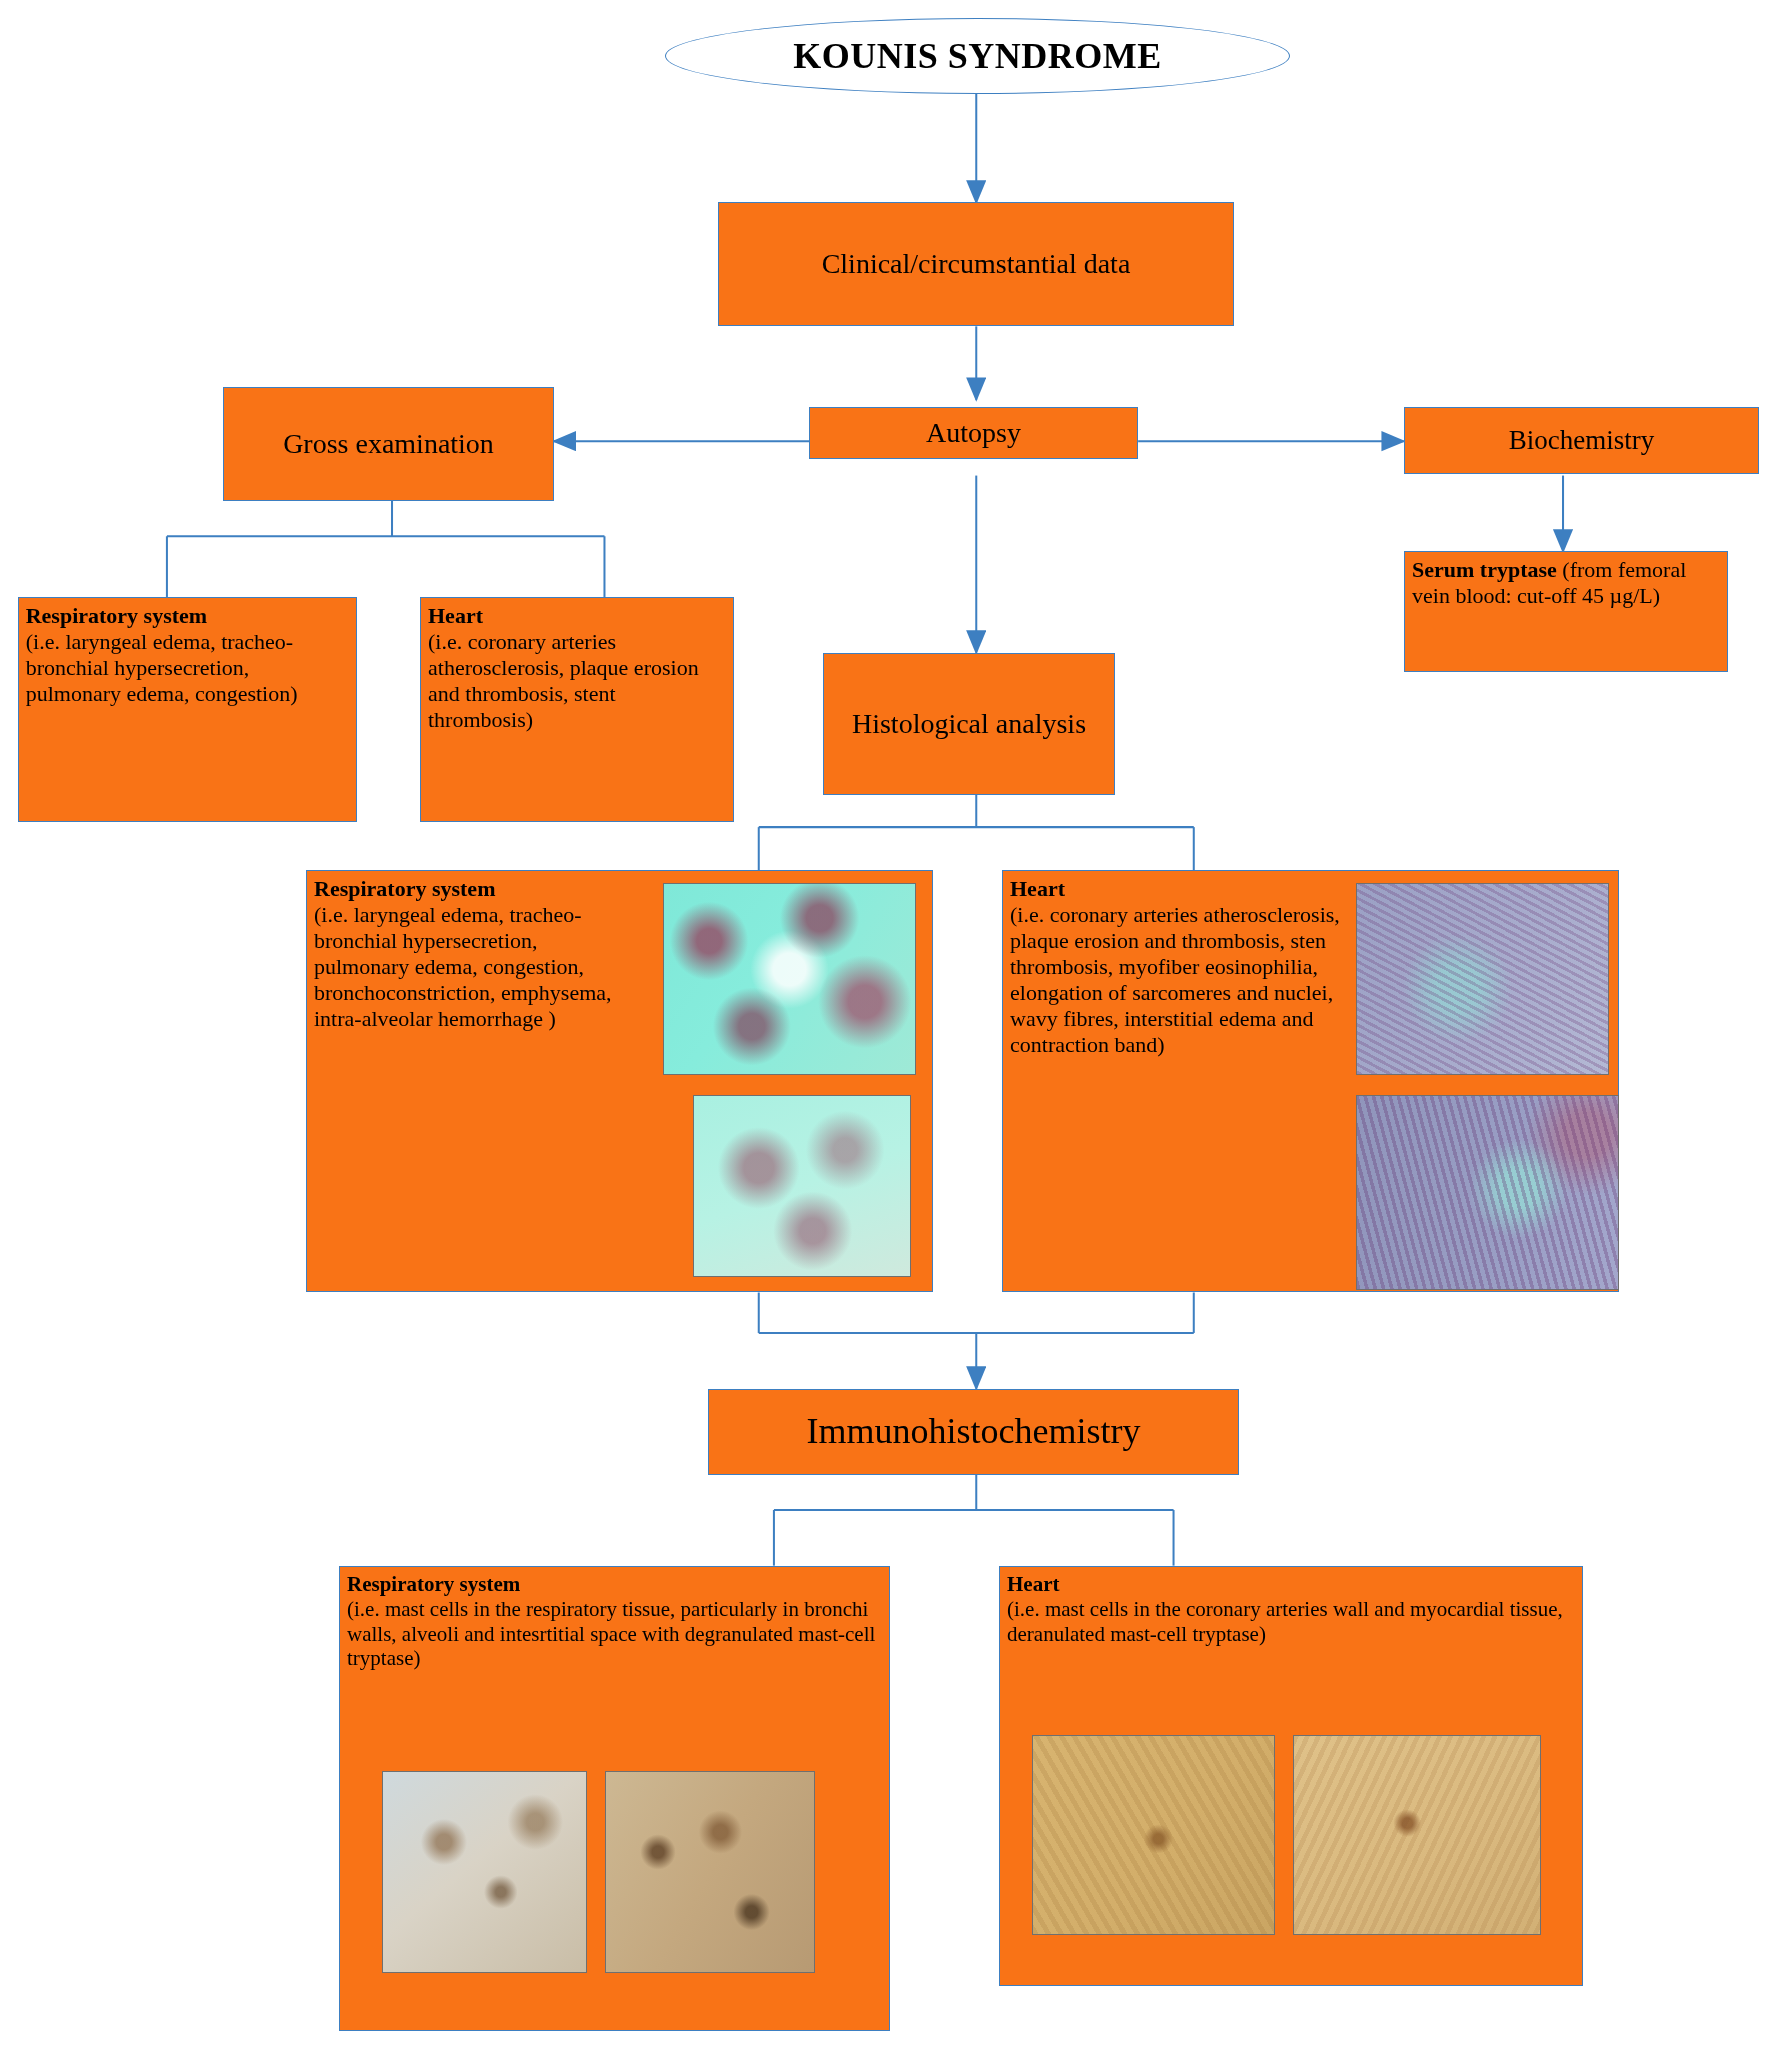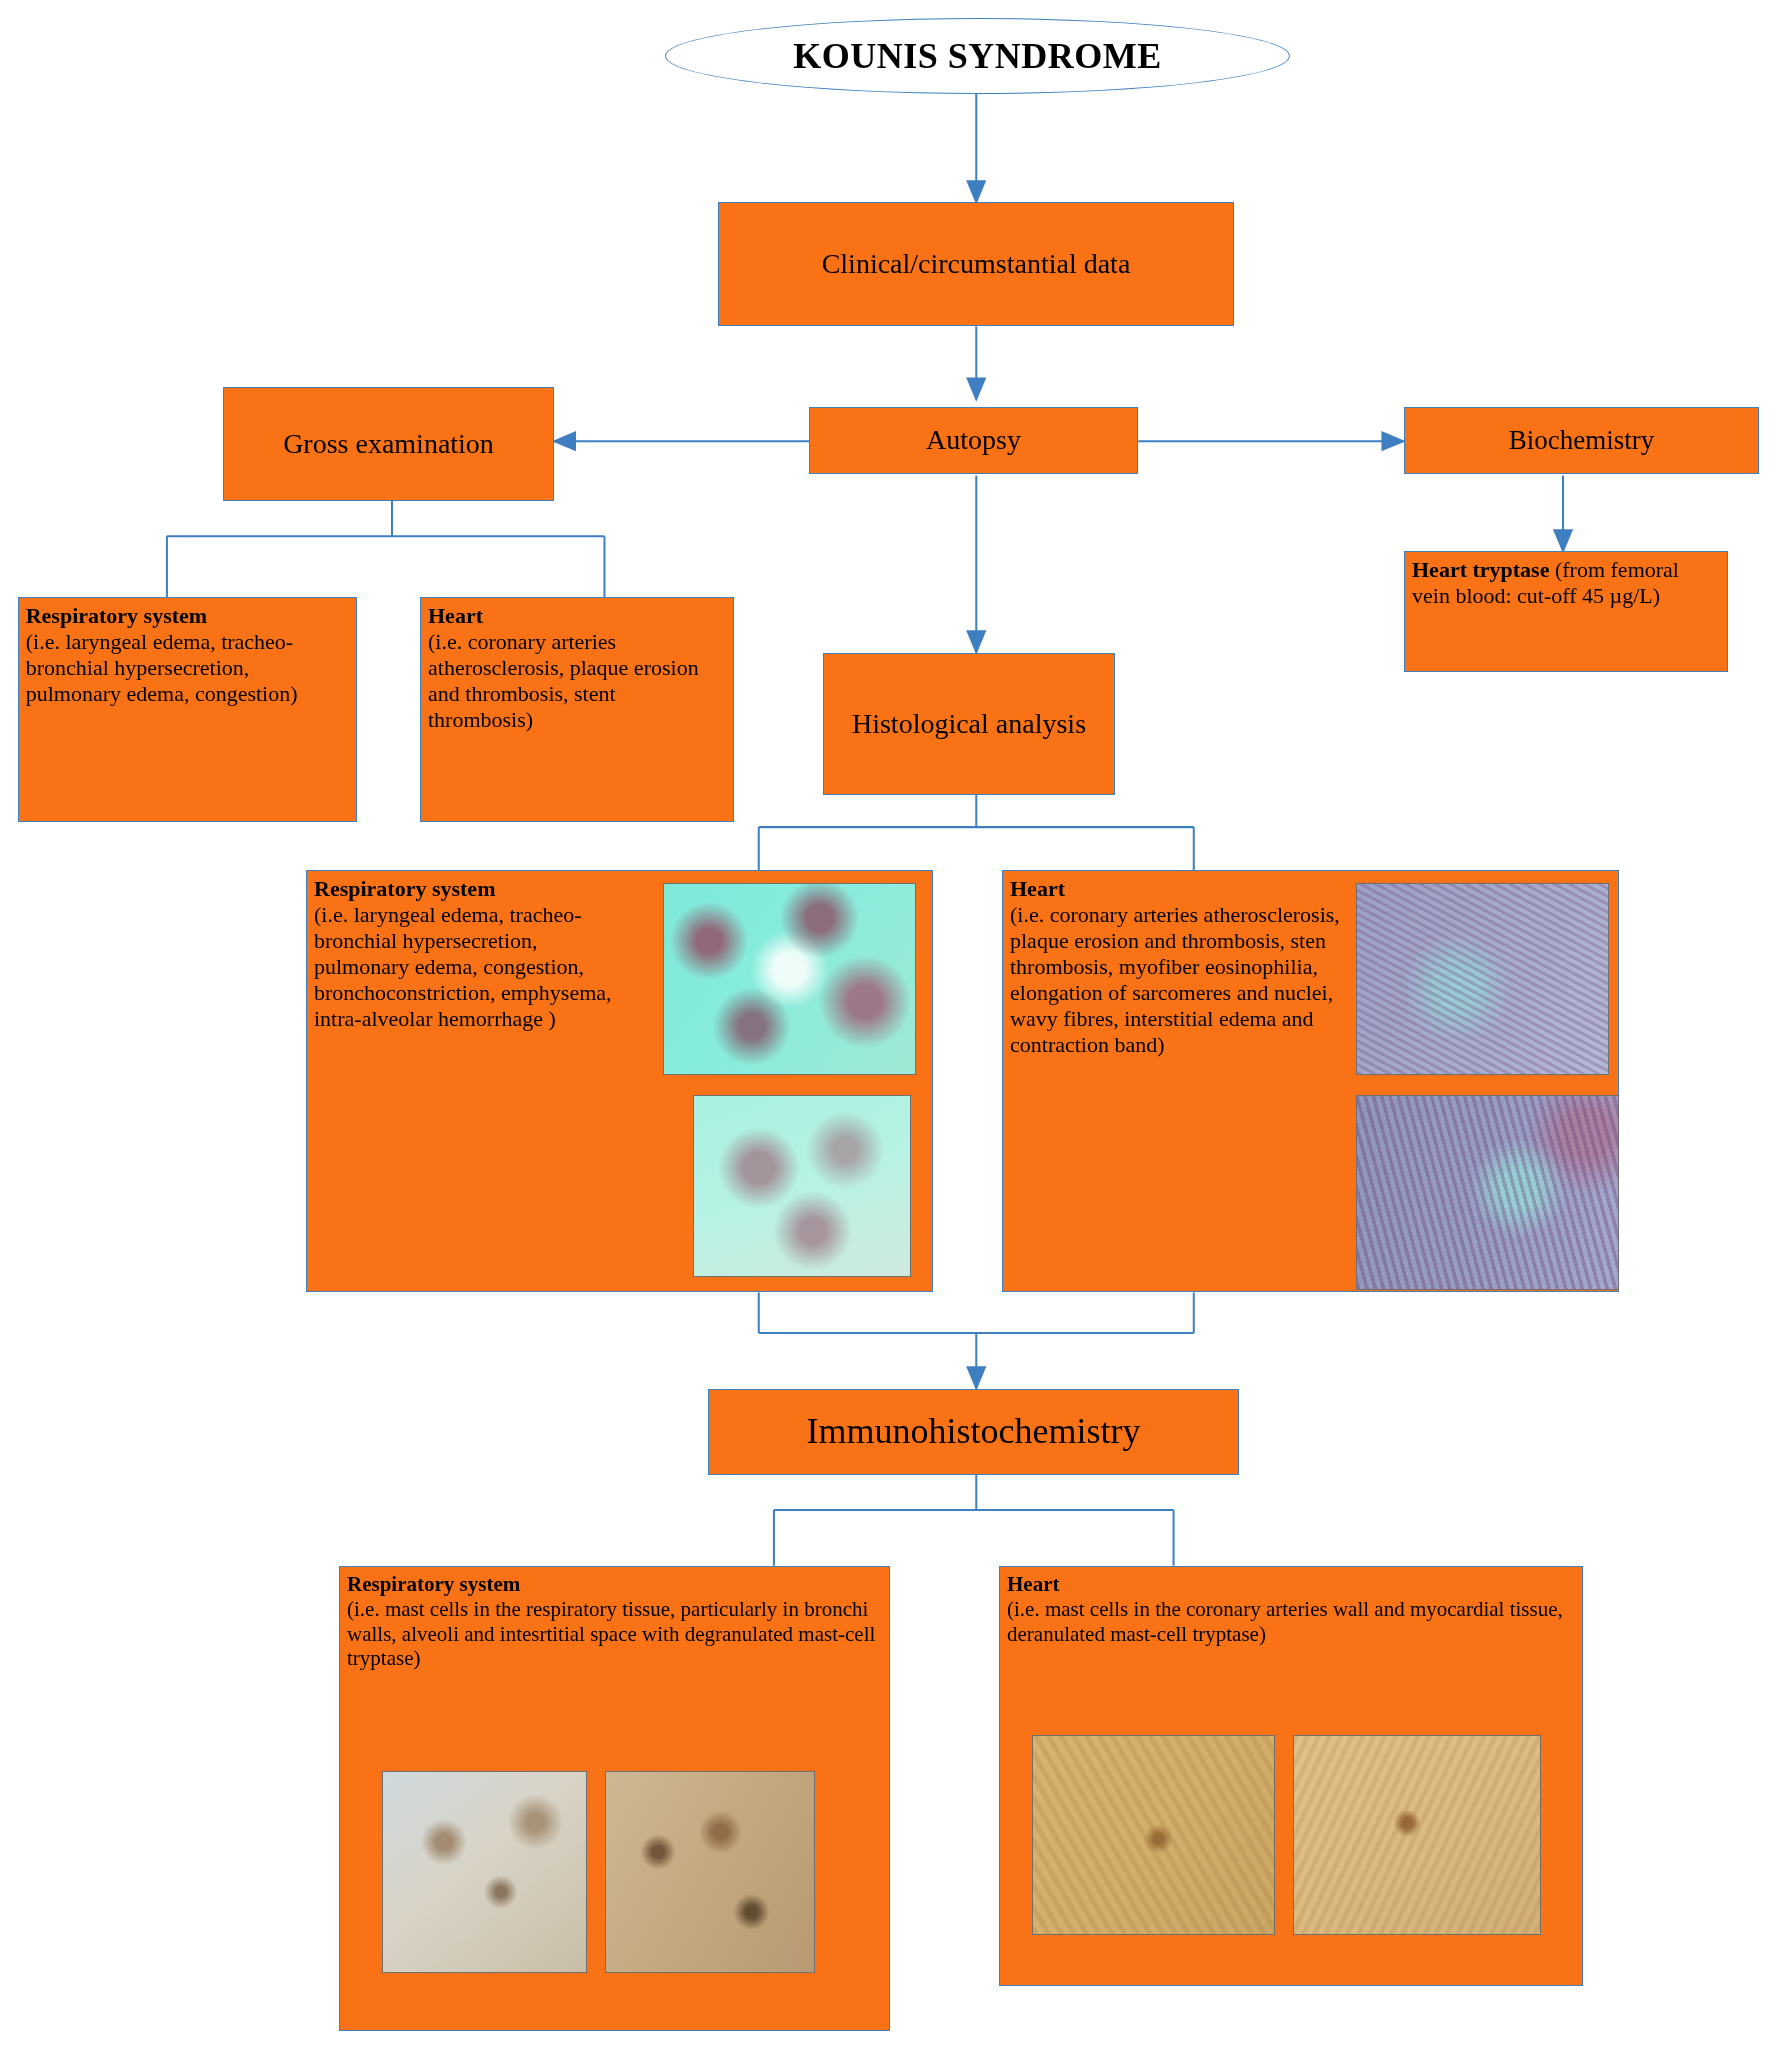--- a/index.html
+++ b/index.html
@@ -168,34 +168,34 @@
   </svg>
 
   <div class="oval" style="left:665px; top:17.7px; width:625px; height:76px; font-size:36px;">
     <span>KOUNIS SYNDROME</span>
   </div>
 
   <div class="node center-node" style="left:718px; top:202px; width:516px; height:124px; font-size:28px;">
     <span>Clinical/circumstantial data</span>
   </div>
 
-  <div class="node center-node" style="left:809px; top:407px; width:329px; height:67px; font-size:28px;">
+  <div class="node center-node" style="left:809px; top:407px; width:329px; height:52px; font-size:28px;">
     <span>Autopsy</span>
   </div>
 
   <div class="node center-node" style="left:223px; top:387px; width:331px; height:114px; font-size:28px;">
     <span>Gross examination</span>
   </div>
 
   <div class="node center-node" style="left:1404px; top:407px; width:355px; height:67px; font-size:27px;">
     <span>Biochemistry</span>
   </div>
 
   <div class="node text-node" style="left:1404px; top:551px; width:324px; height:121px; font-size:22px;">
-    <span class="bold">Heart tryptase</span><span> (from femoral vein blood: cut-off  45 µg/L)</span>
+    <span class="bold">Serum tryptase</span><span> (from femoral vein blood: cut-off  45 µg/L)</span>
   </div>
 
   <div class="node text-node" style="left:17.7px; top:597px; width:339px; height:225px; font-size:22px;">
     <div class="bold">Respiratory system</div>
     <div>(i.e. laryngeal edema, tracheo-bronchial hypersecretion, pulmonary edema, congestion)</div>
   </div>
 
   <div class="node text-node" style="left:420px; top:597px; width:314px; height:225px; font-size:22px;">
     <div class="bold">Heart</div>
     <div>(i.e. coronary arteries atherosclerosis, plaque erosion and thrombosis, stent thrombosis)</div>

